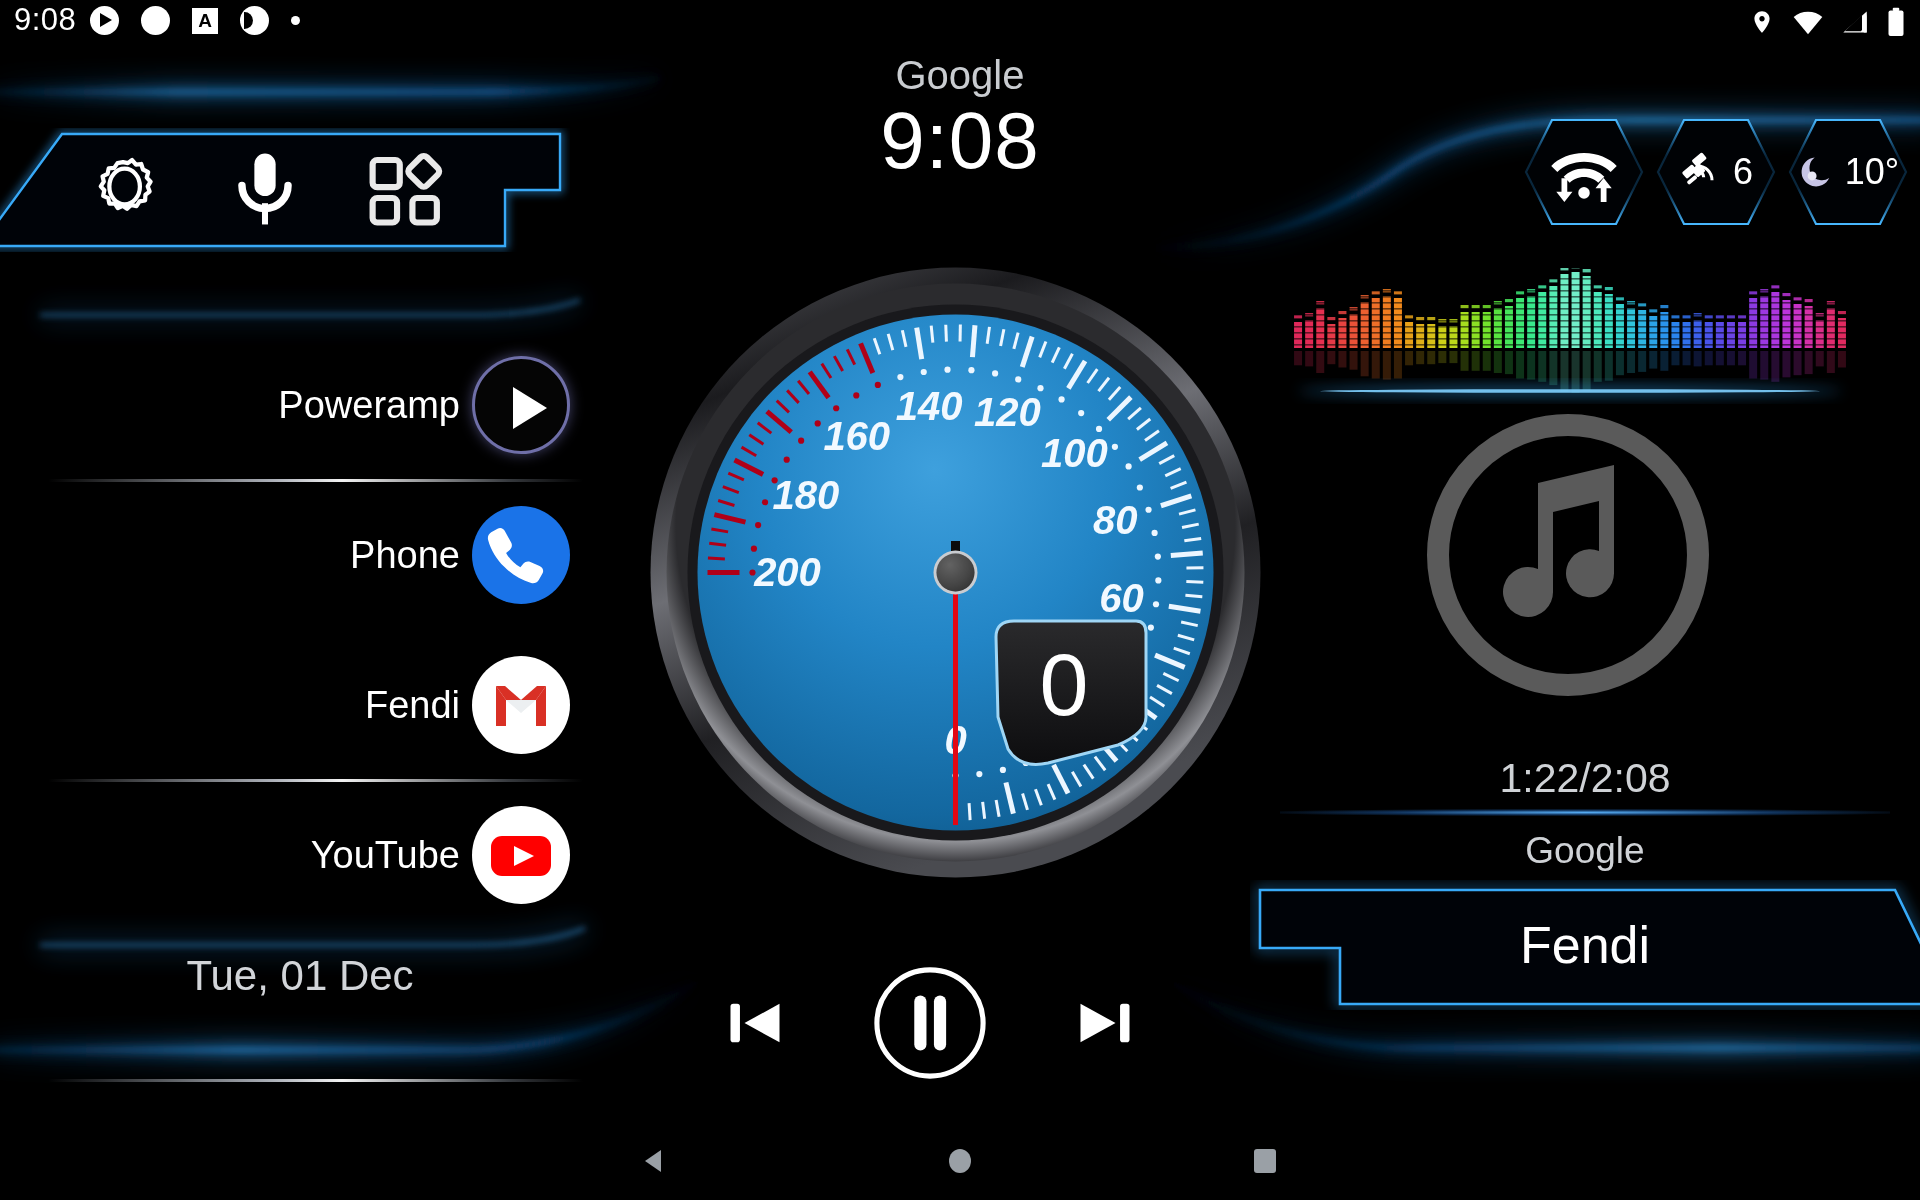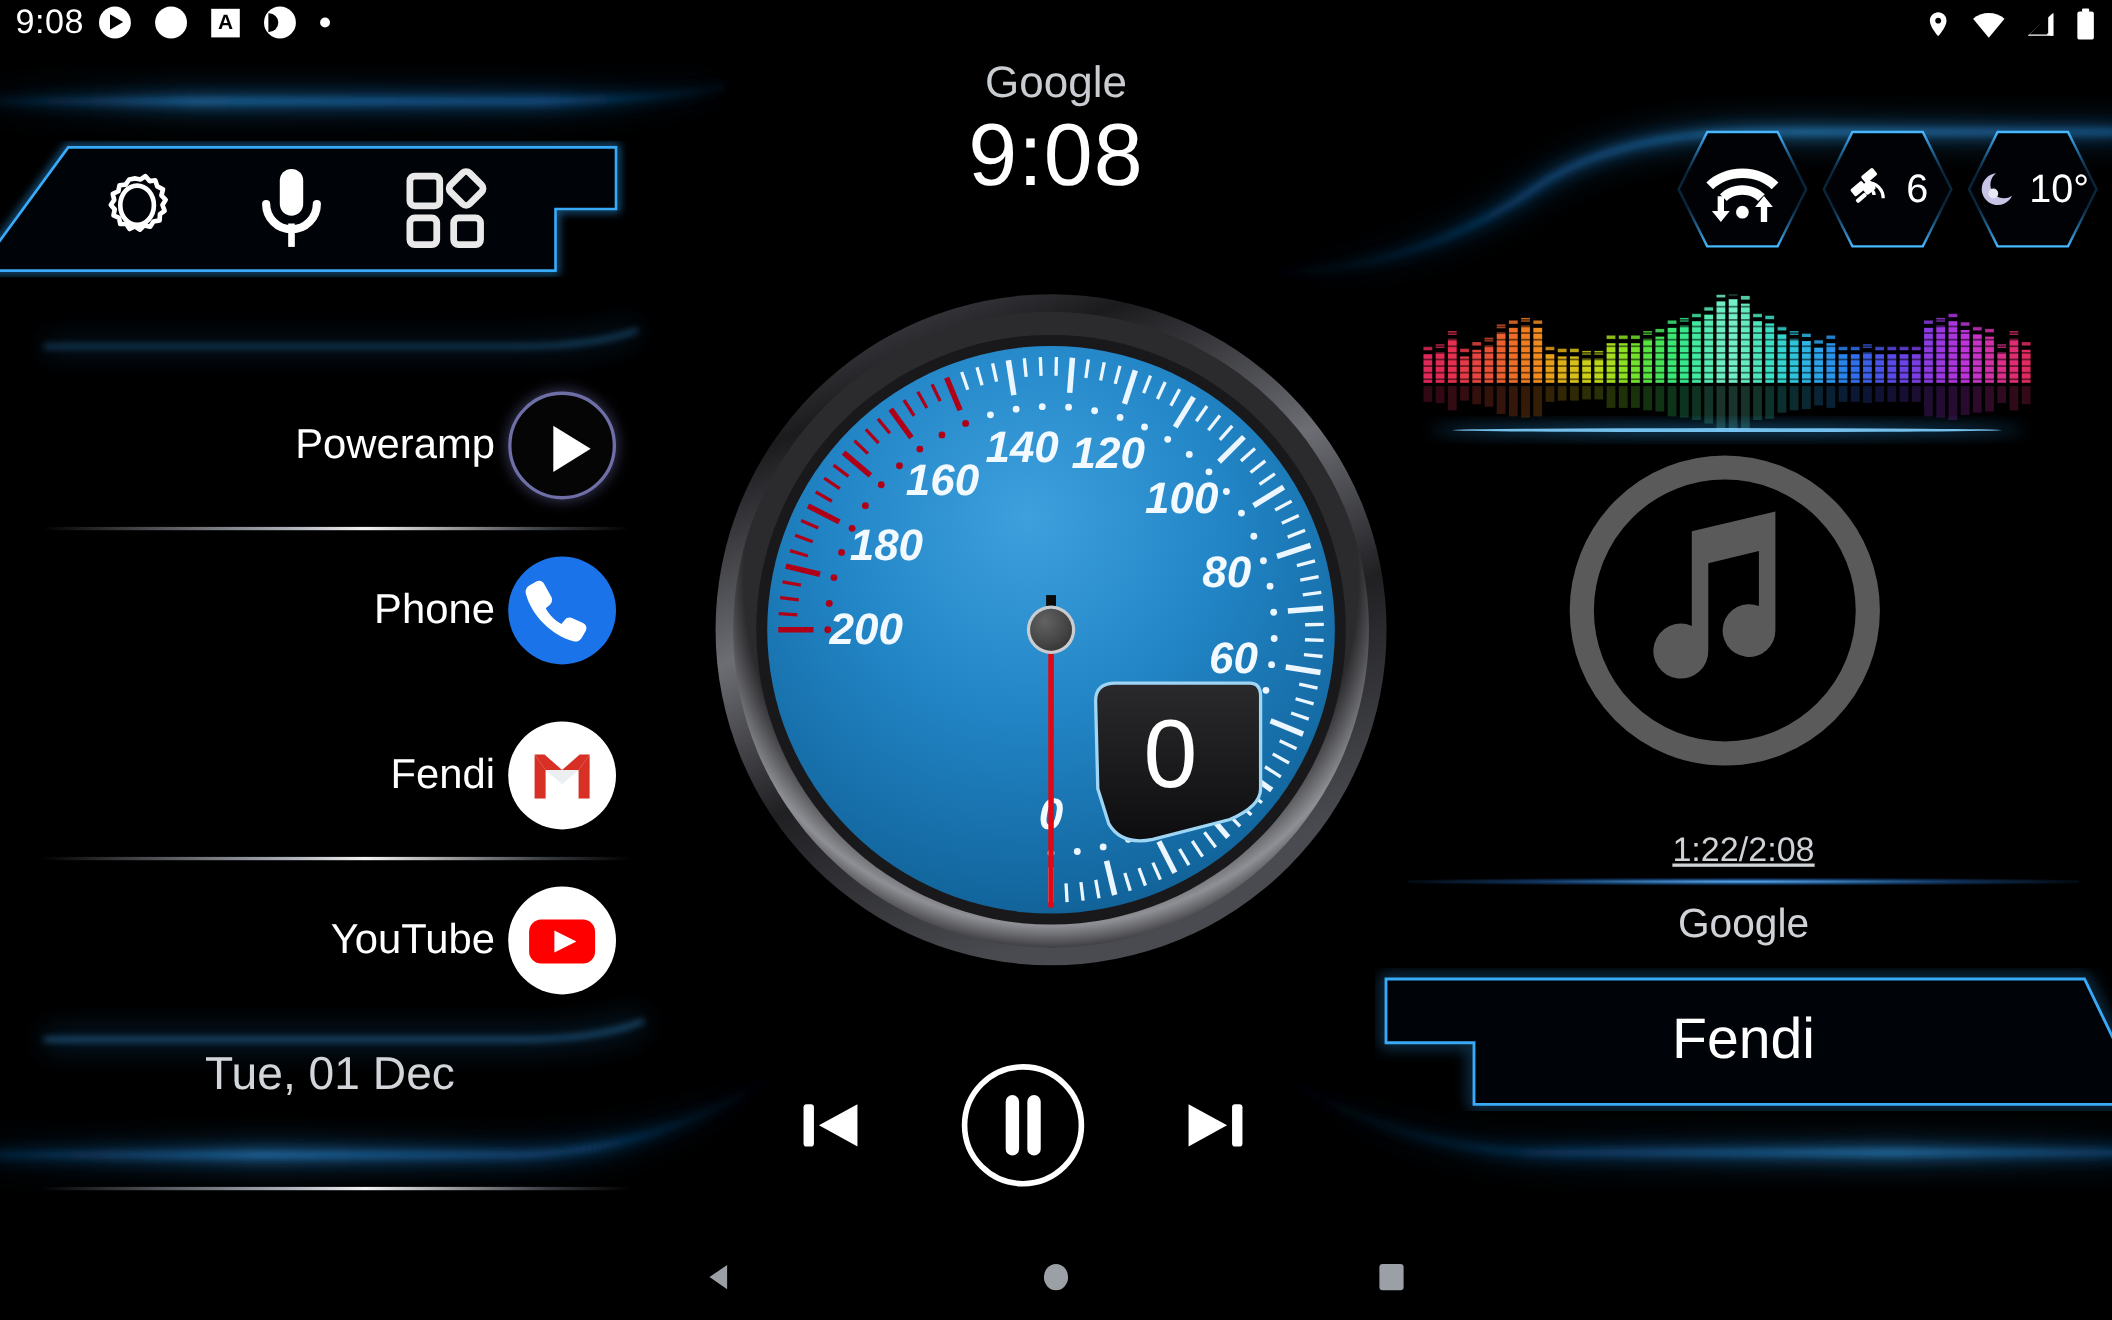--- a/index.html
+++ b/index.html
@@ -29,21 +29,21 @@
   
   .swoosh{ position:absolute; pointer-events:none; }
 
   
   #ctrlpanel{ position:absolute; left:0px; top:128px; width:570px; height:124px; }
   #ctrlpanel .icons{ position:absolute; left:80px; top:14px; width:370px; height:94px;
                      display:flex; align-items:center; justify-content:space-between; }
   .ctrlbtn{ width:86px; height:86px; display:flex; align-items:center; justify-content:center; cursor:pointer; }
 
   
-  #applist{ position:absolute; left:0px; top:330px; width:580px; height:600px; }
+  #applist{ position:absolute; left:10px; top:330px; width:580px; height:600px; }
   .approw{ position:relative; height:150px; }
   .approw .label{ position:absolute; right:130px; top:50%; transform:translateY(-50%);
                   font-size:38px; color:#fff; white-space:nowrap; }
   .approw .iconwrap{ position:absolute; right:20px; top:50%; transform:translateY(-50%);
                      width:98px; height:98px; }
   .sep{ position:absolute; left:38px; width:535px; height:3px;
         background:linear-gradient(90deg, rgba(255,255,255,0) 0%, rgba(220,225,235,.78) 42%, rgba(255,255,255,.95) 55%, rgba(180,190,205,.30) 86%, rgba(255,255,255,0) 100%); }
 
   
   .circ{ width:98px;height:98px;border-radius:50%; position:relative; }
@@ -72,21 +72,21 @@
   .hex .hlabel{ position:relative; font-size:36px; color:#fff; }
 
   
   #equalizer{ position:absolute; left:1285px; top:268px; width:570px; height:125px; }
 
   
   #albumart{ position:absolute; left:1418px; top:405px; width:300px; height:300px; }
 
   
   #trackinfo{ position:absolute; left:1265px; top:755px; width:640px; text-align:center; }
-  #trackinfo .ttime{ font-size:31px; color:#cfd2d6;text-decoration:underline; }
+  #trackinfo .ttime{ font-size:41px; color:#cfd2d6; }
   #trackinfo .tglow{ margin:7px auto 0; width:610px; height:7px;
     background:radial-gradient(ellipse at center, rgba(90,180,255,.95) 0%, rgba(35,110,200,.45) 45%, rgba(0,0,0,0) 78%); }
   #trackinfo .tartist{ margin-top:14px; font-size:37px; color:#cfd2d6; }
   #titlepanel{ position:absolute; left:1250px; top:880px; width:670px; height:130px; }
   #titlepanel .ttitle{ position:absolute; left:0; top:0; width:670px; height:130px;
         display:flex; align-items:center; justify-content:center;
         font-size:52px; color:#fff; }
 
   
   #transport{ position:absolute; left:720px; top:960px; width:420px; height:125px;

